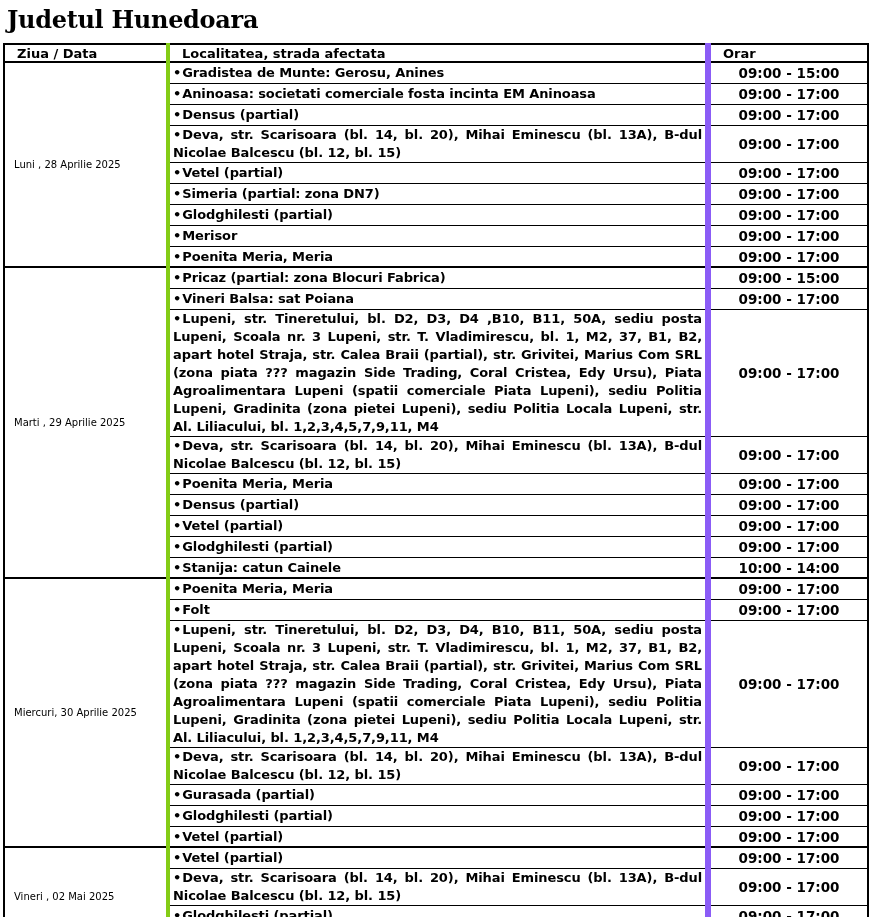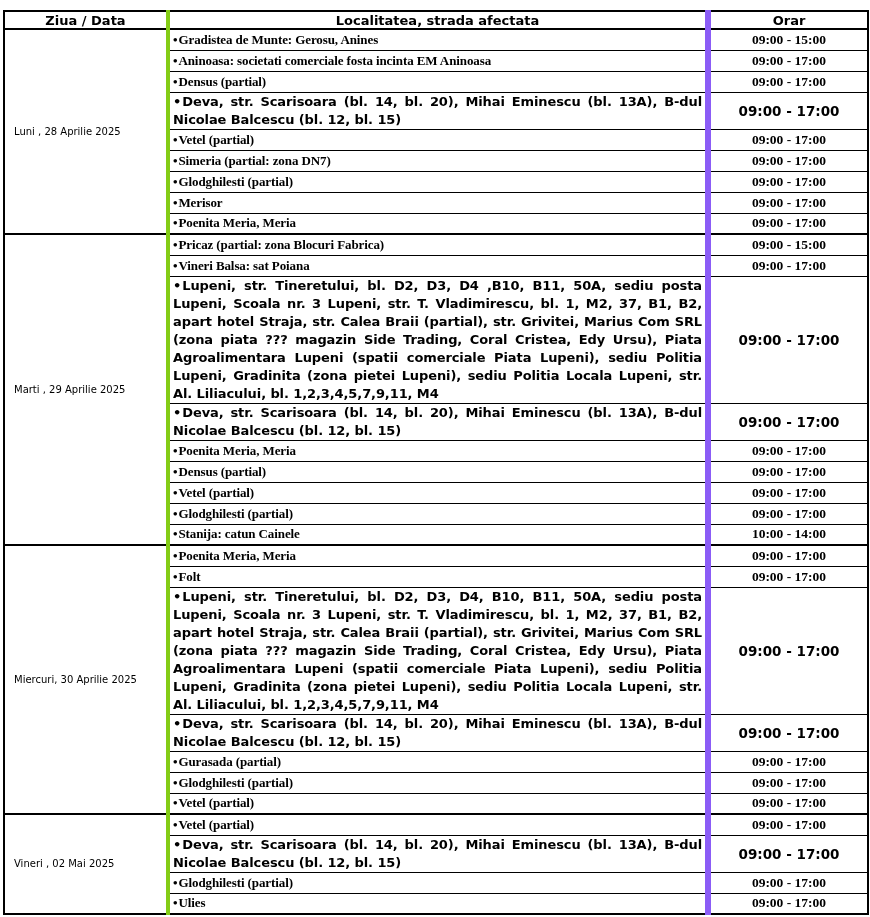--- a/index.html
+++ b/index.html
@@ -32,23 +32,23 @@
   }
   col.c-date { width: 164px; }
   col.c-loc  { width: 540px; }
   col.c-time { width: 160px; }
   th, td { border: 1px solid #000000; }
   thead tr { border-bottom: 2px solid #000000; }
   tbody.day-section { border-top: 2px solid #000000; }
   th {
     font-weight: bold;
     font-size: 13px;
-    text-align: center;
+    text-align: left;
     height: 18px;
-    padding: 0 2px;
+    padding: 0 12px;
     white-space: nowrap;
     overflow: hidden;
   }
   th.col-loc, td.locality-cell { border-left: 4px solid #84cc16; }
   th.col-time, td.time-cell { border-left: 6px solid #8b5cf6; }
   td.date-cell {
     font-weight: normal;
     font-size: 10px;
     line-height: 18px;
     text-align: left;
@@ -68,26 +68,27 @@
   td.time-cell {
     font-weight: bold;
     font-size: 13.5px;
     line-height: 18px;
     text-align: center;
     vertical-align: middle;
     padding: 0 20px;
     white-space: nowrap;
   }
   tr.single-row td.locality-cell,
-  tr.single-row td.time-cell { height: 21px; font-family: Liberation Serif, serif; }
+  tr.single-row td.time-cell { height: 21px; }
 </style>
 </head>
 <body>
 
 <div class="page">
+  <h1 class="title">Judetul Hunedoara</h1>
 
   <table class="outage-table">
     <colgroup>
       <col class="c-date">
       <col class="c-loc">
       <col class="c-time">
     </colgroup>
     <thead>
       <tr>
         <th class="col-date">Ziua / Data</th>

